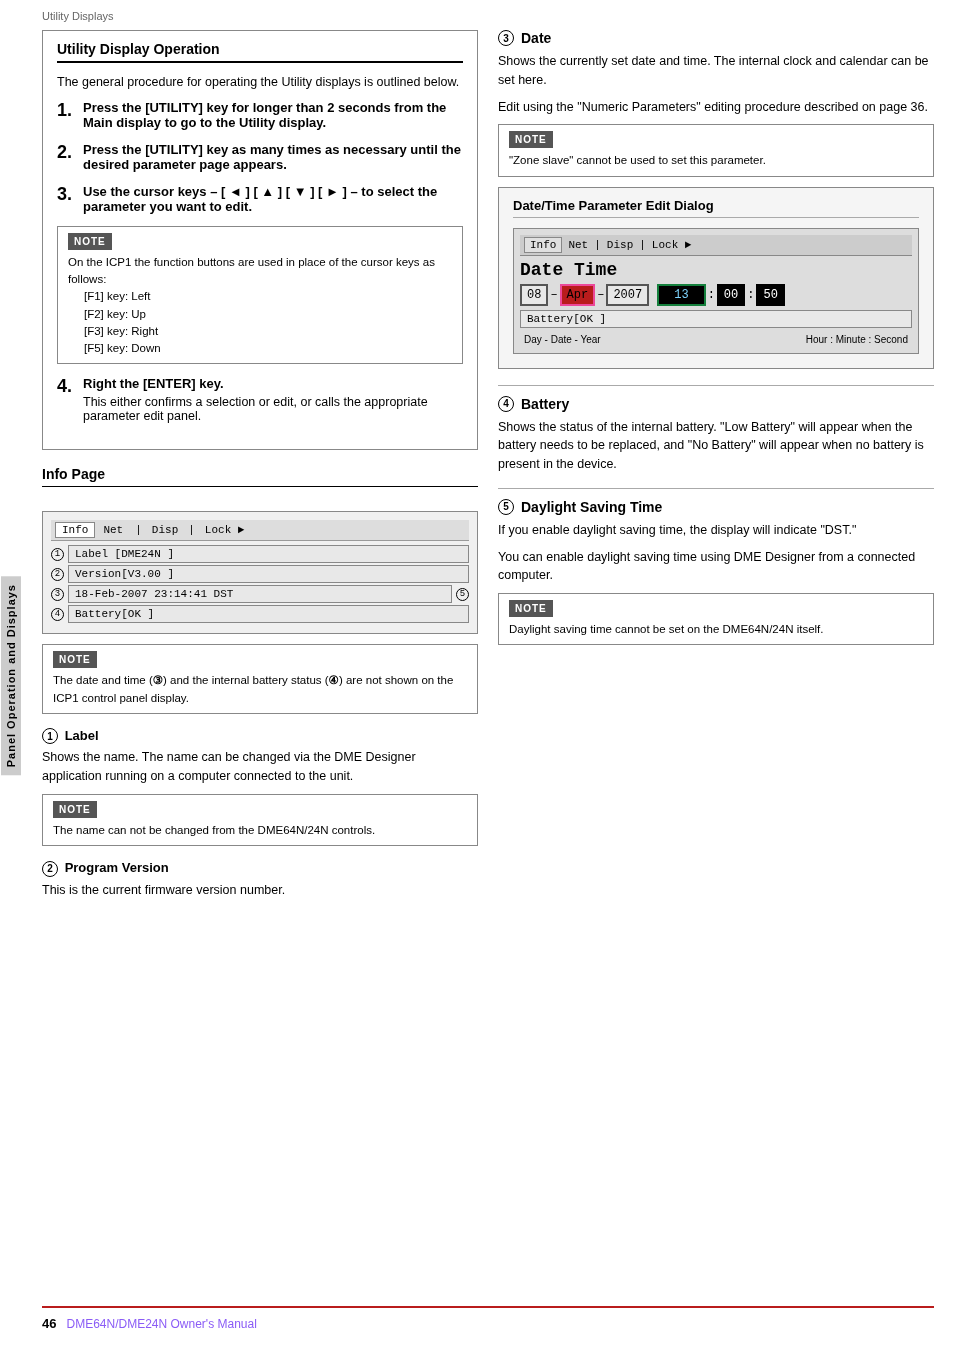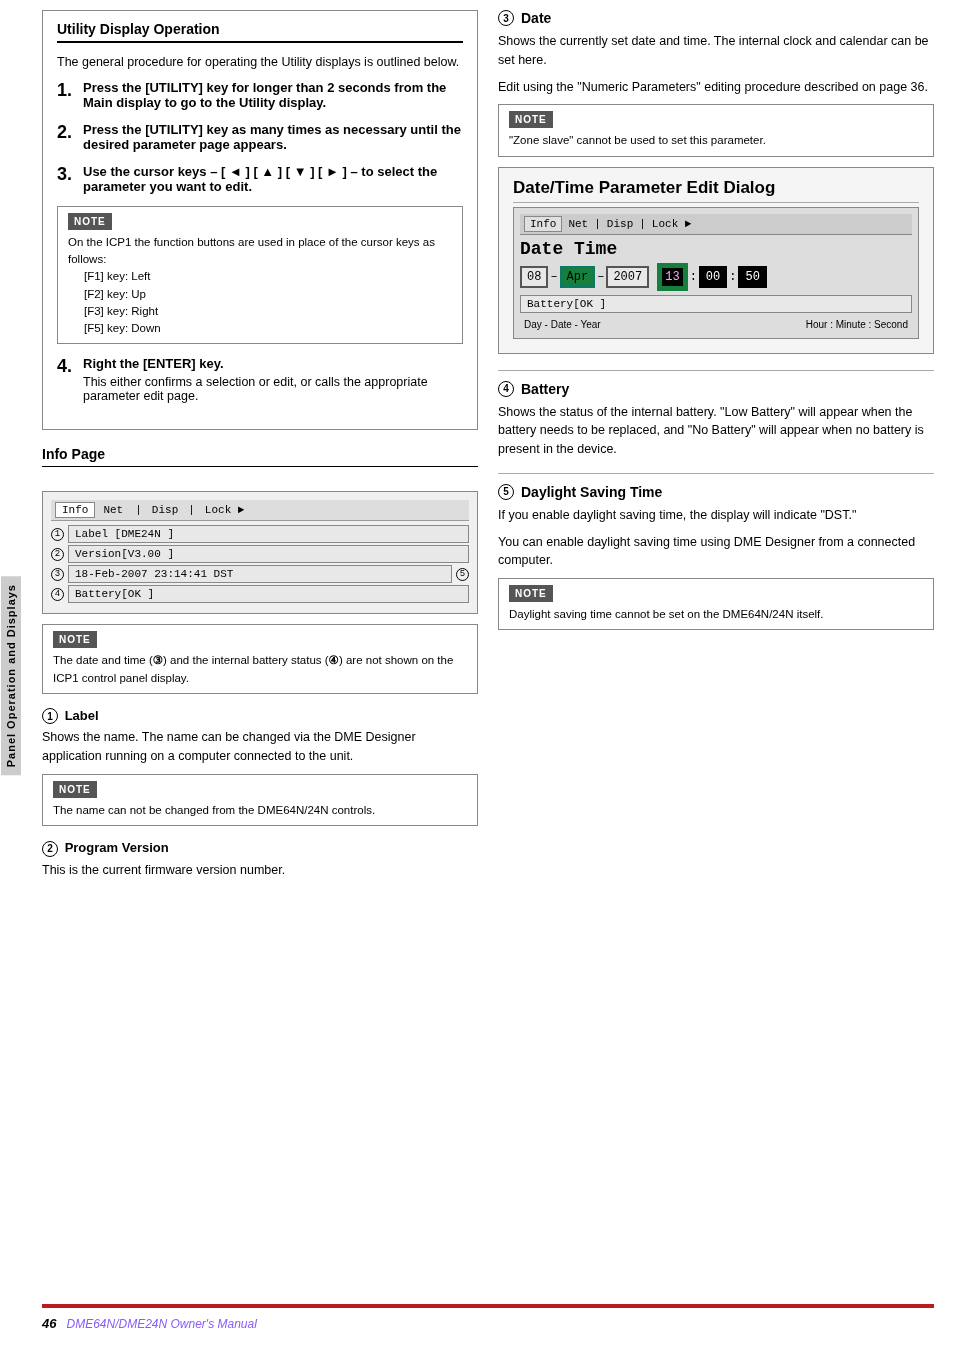--- a/index.html
+++ b/index.html
@@ -188,24 +188,23 @@
       margin-bottom: 6px;
       display: flex;
       align-items: center;
       gap: 4px;
     }
 
     
     .bottom-bar {
       display: flex;
       align-items: center;
-      border-top: 4px solid #b91c1c;
+      border-top: 2px solid #b91c1c;
       margin-top: 16px;
       padding-top: 8px;
-      font-style: italic;
     }
 
     .page-number {
       font-size: 13px;
       font-weight: bold;
       margin-right: 10px;
     }
 
     .doc-title {
       font-size: 12px;
@@ -222,20 +221,21 @@
 <body>
 
 <div class="page-wrapper">
 
   <div class="sidebar-tab">
     <span class="sidebar-label">Panel Operation and Displays</span>
   </div>
 
   <div class="main-content">
 
+    <div class="breadcrumb">Utility Displays</div>
 
     <div class="two-col">
 
       <div class="left-col">
 
         <div class="section-box">
           <div class="section-title">Utility Display Operation</div>
           <p>The general procedure for operating the Utility displays is outlined below.</p>
 
           <div class="step">
@@ -267,21 +267,21 @@
               <div style="padding-left:16px;">[F2] key: Up</div>
               <div style="padding-left:16px;">[F3] key: Right</div>
               <div style="padding-left:16px;">[F5] key: Down</div>
             </div>
           </div>
 
           <div class="step" style="margin-top:12px;">
             <div class="step-number">4.</div>
             <div class="step-content">
               <strong>Right the [ENTER] key.</strong>
-              <div style="font-size:12.5px; margin-top:4px;">This either confirms a selection or edit, or calls the appropriate parameter edit page.</div>
+              <div style="font-size:12.5px; margin-top:4px;">This either confirms a selection or edit, or calls the appropriate parameter edit panel.</div>
             </div>
           </div>
         </div>
 
         <div class="sub-section">
           <div class="sub-section-title">Info Page</div>
 
           <div class="info-diagram">
 
             <div style="display:flex; align-items:center; margin-bottom:4px; font-family:'Courier New',monospace; font-size:11px; background:#ddd; border-bottom:1px solid #999; padding:2px 4px;">
@@ -352,43 +352,43 @@
           </div>
           <p>Shows the currently set date and time. The internal clock and calendar can be set here.</p>
           <p>Edit using the "Numeric Parameters" editing procedure described on page 36.</p>
 
           <div class="note-box">
             <div class="note-label">NOTE</div>
             <div class="note-content">"Zone slave" cannot be used to set this parameter.</div>
           </div>
 
           <div class="section-box" style="margin-top:10px; background:#f5f5f5;">
-            <div style="font-size:17px; font-weight:bold; margin-bottom:4px; border-bottom:1px solid #aaa; padding-bottom:4px;">Date/Time Parameter Edit Dialog</div>
+            <div style="font-size:13px; font-weight:bold; margin-bottom:10px; border-bottom:1px solid #aaa; padding-bottom:4px;">Date/Time Parameter Edit Dialog</div>
 
             <div style="border:1px solid #888; background:#ddd; padding:6px;">
 
               <div style="display:flex; align-items:center; background:#ccc; border-bottom:1px solid #888; padding:2px 4px; font-family:'Courier New',monospace; font-size:11px; margin-bottom:4px;">
                 <span style="background:#e0e0e0; border:1px solid #888; padding:1px 5px; margin-right:2px;">Info</span>
                 <span style="padding:1px 4px;">Net</span>
                 <span style="padding:1px 2px;"> | </span>
                 <span style="padding:1px 4px;">Disp</span>
                 <span style="padding:1px 2px;"> | </span>
                 <span style="padding:1px 4px;">Lock ►</span>
               </div>
 
               <div style="font-size:18px; font-weight:bold; font-family:'Courier New',monospace; margin:2px 0 4px 0;">Date Time</div>
 
               <div style="display:flex; align-items:center; font-family:'Courier New',monospace; font-size:12px; margin-bottom:2px;">
                 <span style="border:2px solid #555; padding:2px 5px; background:#e8e8e8;">08</span>
                 <span style="padding:0 2px;">–</span>
-                <span style="border:2px solid #0f766e; padding:2px 5px; background:#15803d;">Apr</span>
+                <span style="border:2px solid #ec4899; padding:2px 5px; background:#b91c1c;">Apr</span>
                 <span style="padding:0 2px;">–</span>
                 <span style="border:2px solid #555; padding:2px 5px; background:#e8e8e8;">2007</span>
                 <span style="padding:0 4px;"> </span>
-                <span style="border:5px solid #15803d; padding:2px 3px; background:#000; color:#f0abfc;">13</span>
+                <span style="border:2px solid #15803d; padding:2px 15px; background:#000; color:#7dd3fc;">13</span>
                 <span style="padding:0 2px;">:</span>
                 <span style="border:2px solid #000; padding:2px 5px; background:#000; color:#fff;">00</span>
                 <span style="padding:0 2px;">:</span>
                 <span style="border:2px solid #000; padding:2px 5px; background:#000; color:#fff;">50</span>
               </div>
 
               <div style="border:1px solid #888; background:#e8e8e8; padding:2px 6px; font-family:'Courier New',monospace; font-size:11px; margin:4px 0;">Battery[OK             ]</div>
 
               <div style="display:flex; justify-content:space-between; font-size:10px; padding:2px 4px;">
                 <span>Day - Date - Year</span>

